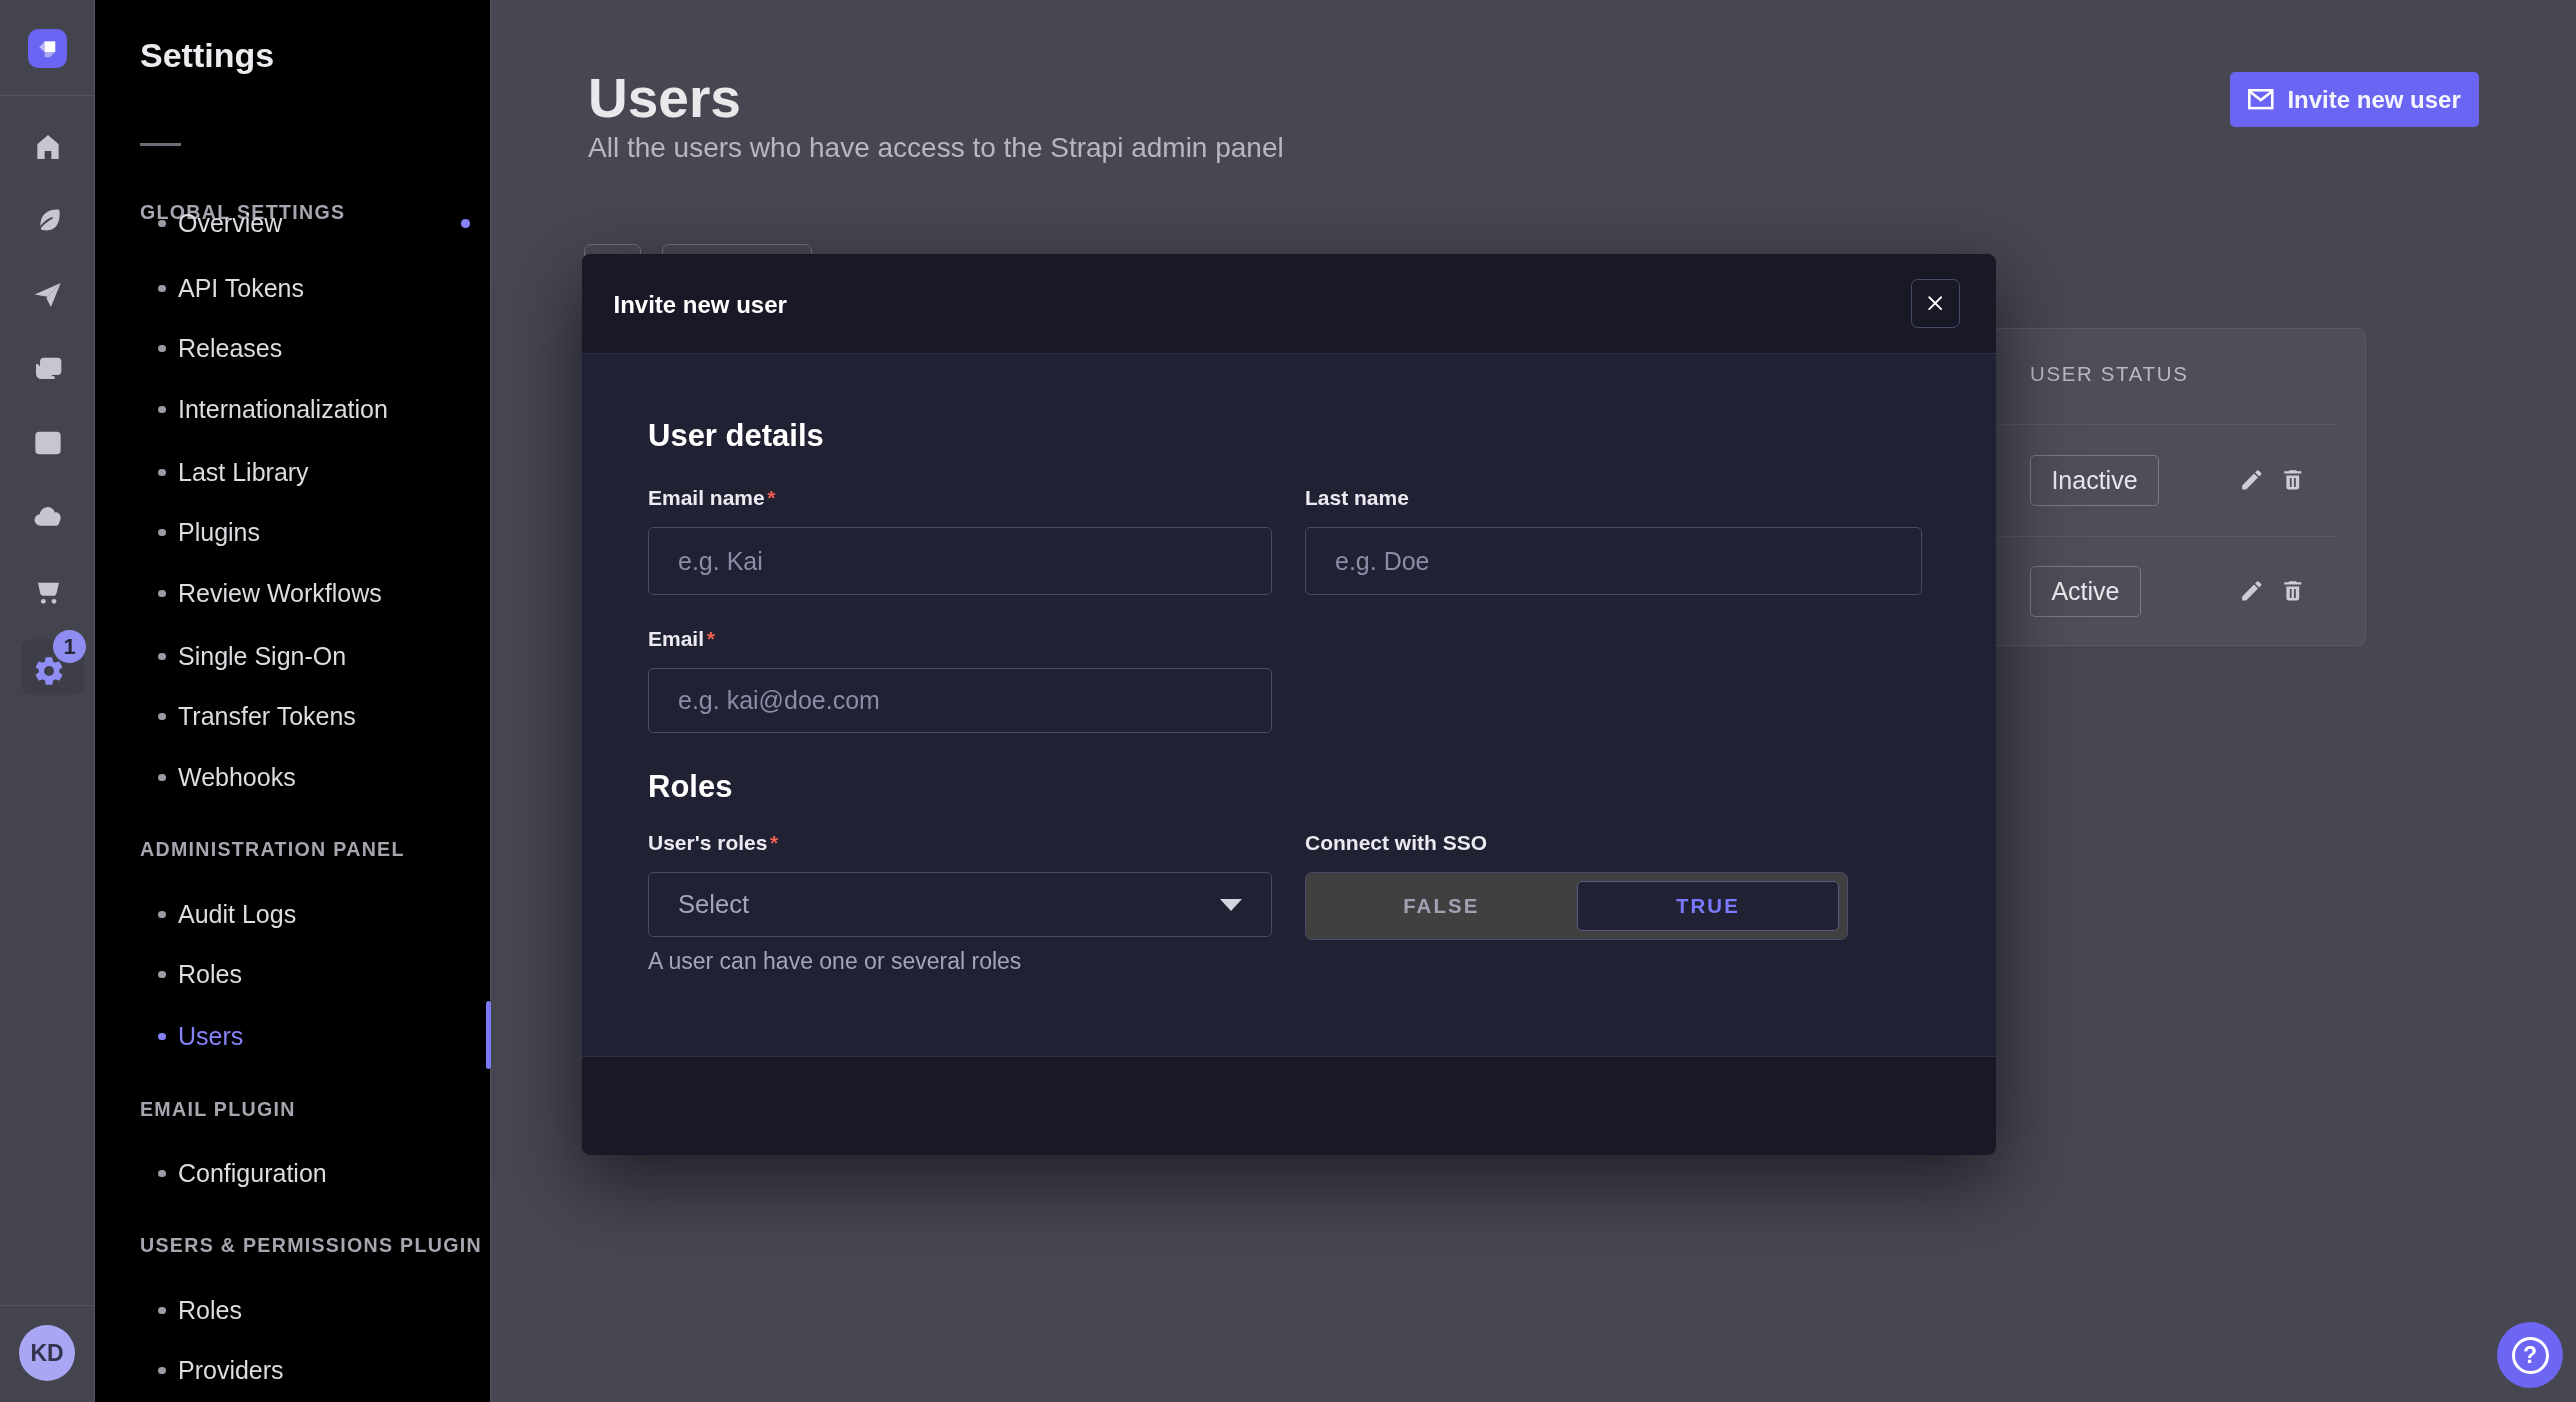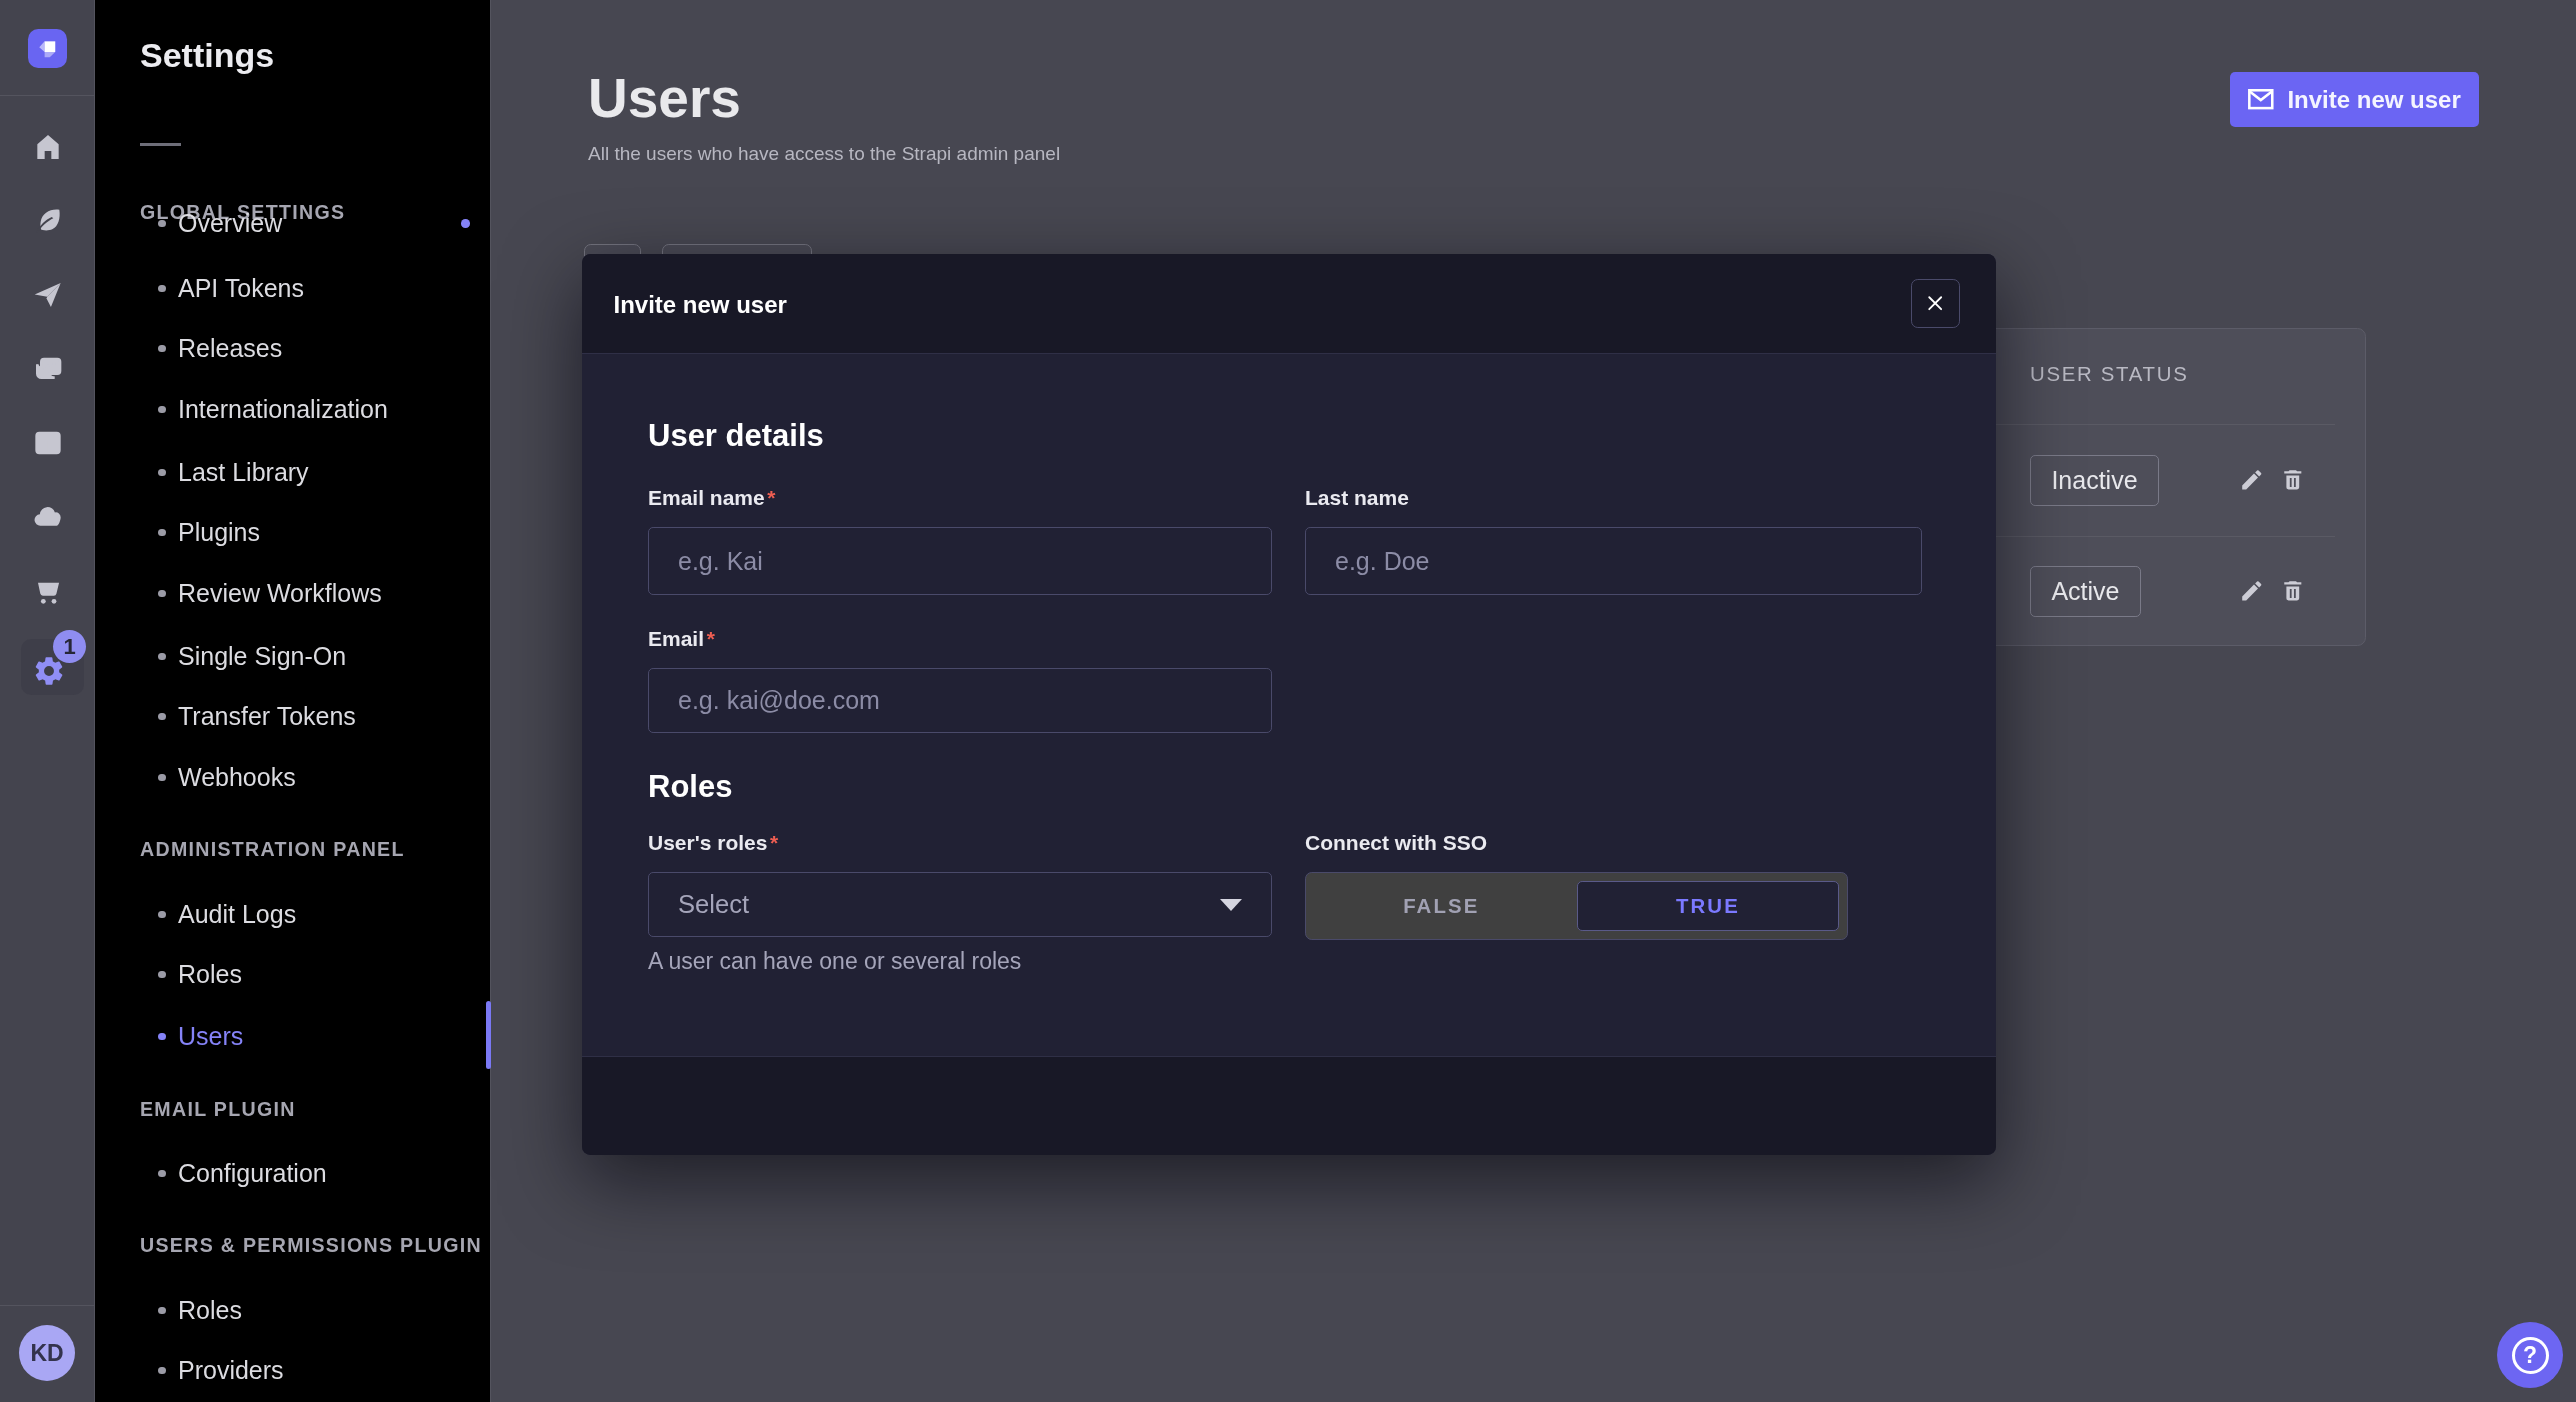--- a/index.html
+++ b/index.html
@@ -26,21 +26,21 @@
   .snav-item{position:absolute;left:8px;width:395px;height:55px;display:flex;align-items:center;cursor:pointer;}
   .snav-item .bullet{position:absolute;left:55px;width:7.7px;height:7.7px;border-radius:50%;background:#9b9ba6;}
   .snav-item .lbl{position:absolute;left:75px;font-size:25px;color:#dcdce1;white-space:nowrap;}
   .snav-item.active .bullet{background:#8583f7;}
   .snav-item.active .lbl{color:#8583f7;}
   .notif-dot{position:absolute;left:358px;width:8.5px;height:8.5px;border-radius:50%;background:#8583f7;}
   .snav-thumb{position:absolute;left:391px;top:1001px;width:5.1px;height:68px;border-radius:2.6px;background:#7b79f5;cursor:grab;}
 
   
   .main-title{position:absolute;left:588px;top:66px;margin:0;font-size:55px;font-weight:600;color:#e9e9ec;z-index:1;}
-  .main-sub{position:absolute;left:588px;top:143px;margin:0;font-size:19px;color:#b7b7c1;z-index:1;}
+  .main-sub{position:absolute;left:588px;top:132px;margin:0;font-size:28px;color:#b7b7c1;z-index:1;}
   .btn-invite-top{position:absolute;left:2230px;top:72px;width:249px;height:55px;border-radius:5.1px;background:#6b65f3;border:none;color:#f4f4ff;font-size:24px;font-weight:600;display:flex;align-items:center;justify-content:center;gap:13.6px;cursor:pointer;z-index:1;}
   .btn-invite-top svg{width:25.6px;height:20.4px;}
   .sliver{position:absolute;top:244px;height:39px;border:1.7px solid #73737e;border-radius:6.8px;background:#4a4a55;z-index:2;cursor:pointer;}
   .sliver.search{left:584px;width:57px;}
   .sliver.filters{left:662px;width:150px;}
 
   
   .card{position:absolute;left:980px;top:328px;width:1386px;height:318px;background:#4e4e59;border:0.9px solid #5c5c68;border-radius:8.5px;z-index:3;}
   .card .col-head{position:absolute;left:1049px;top:34px;font-size:20.4px;font-weight:400;letter-spacing:1.7px;color:#b9b9c3;}
   .card .row-hr{position:absolute;left:0;width:1354px;height:0.9px;background:#5a5a64;}

